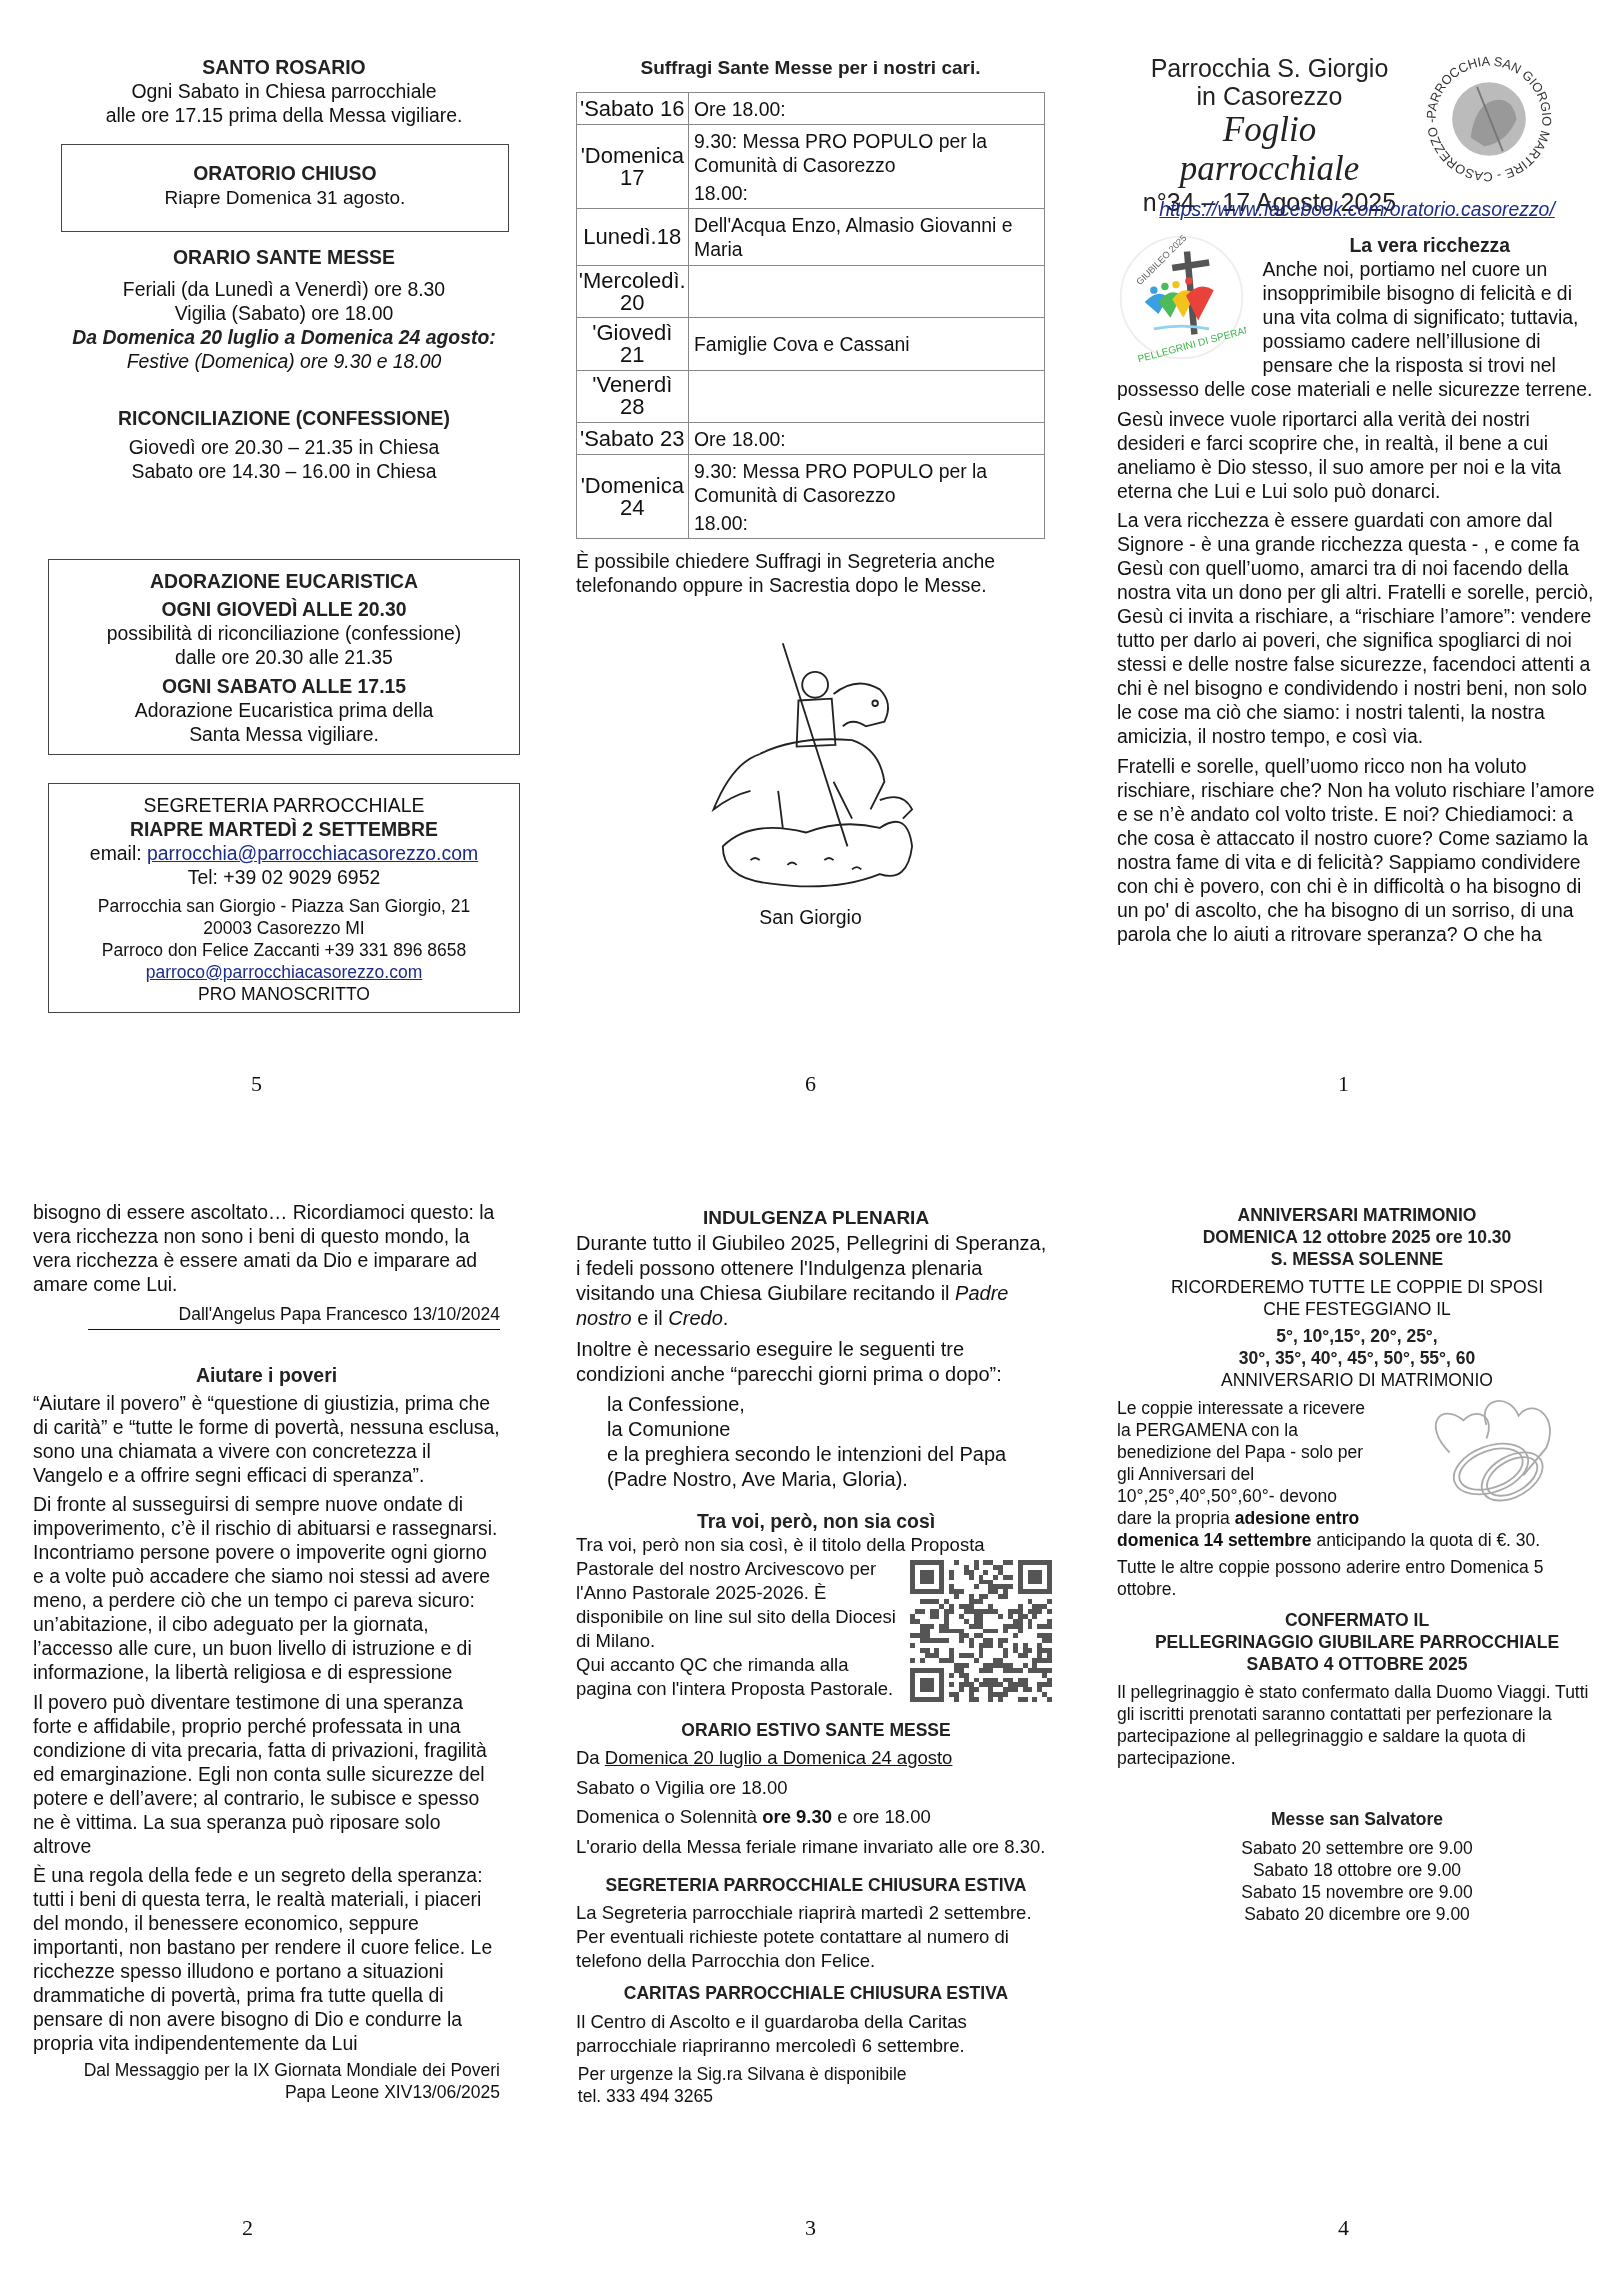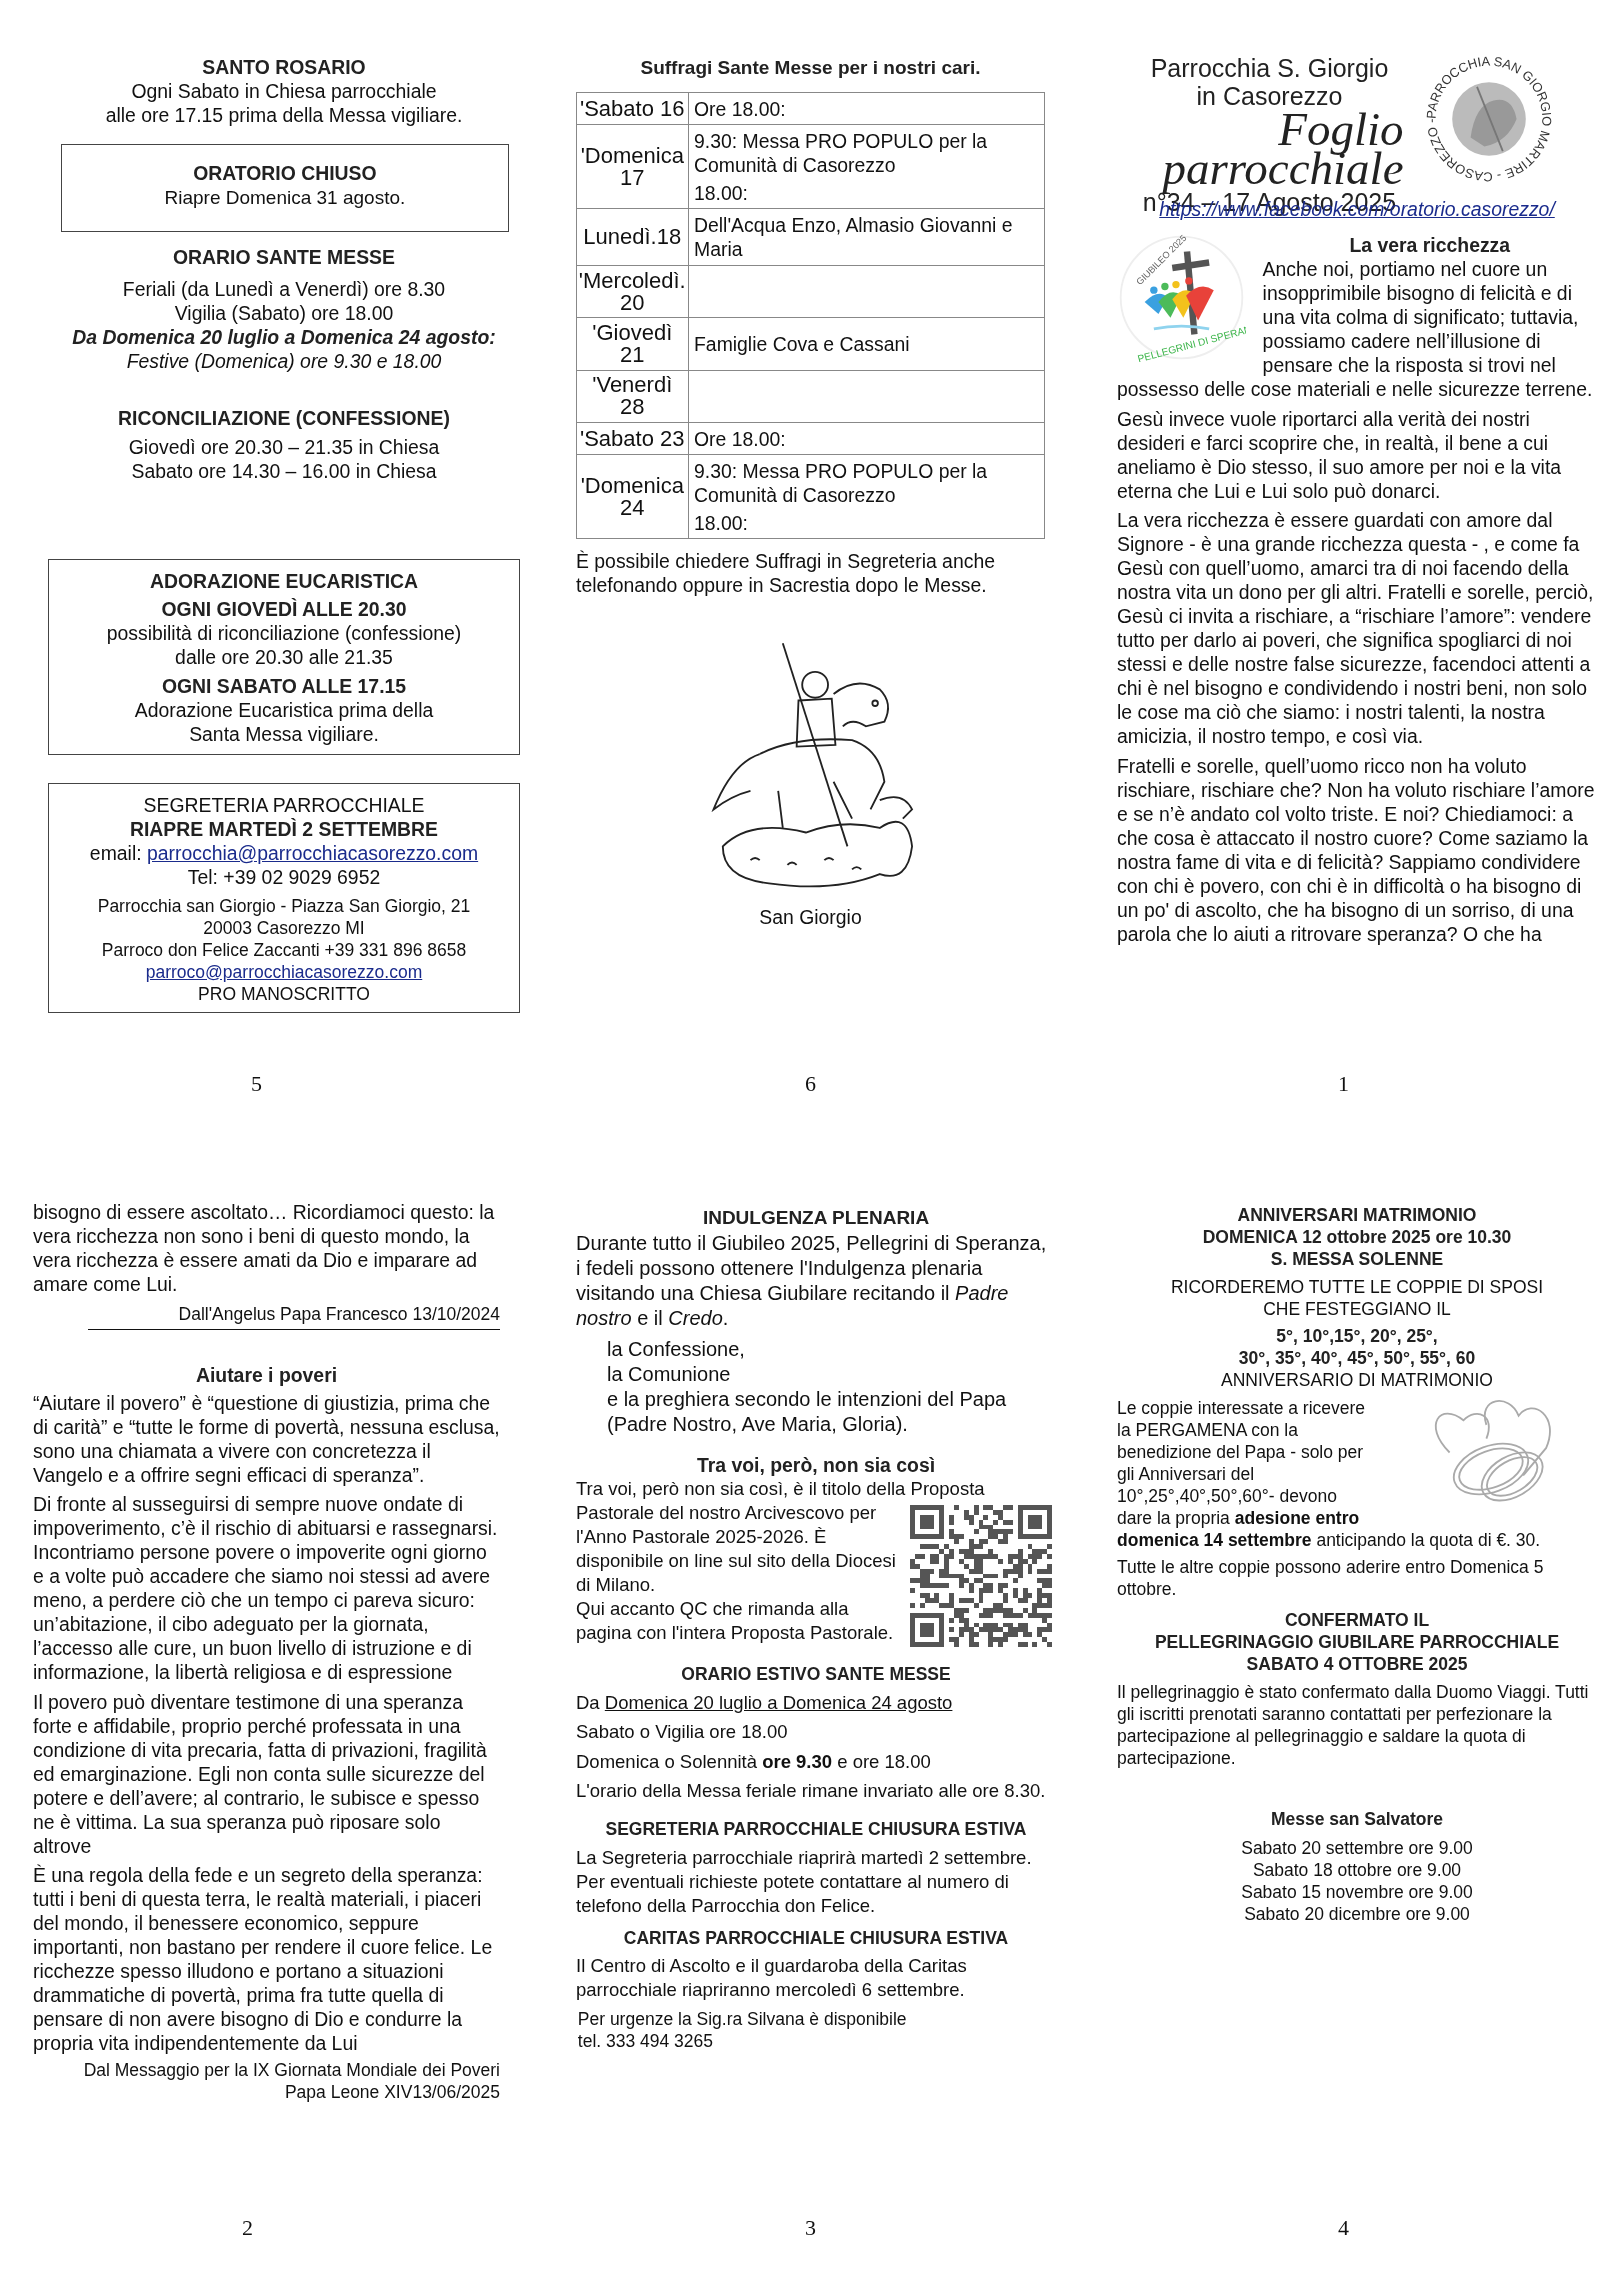--- a/index.html
+++ b/index.html
@@ -146,21 +146,21 @@
   </div>
   <p class="t c" style="margin-top:-5.5px;">San Giorgio</p>
 </div>
 <div class="pn" style="left:792px; top:1071px;">6</div>
 
 <div class="col" style="left:1117px; top:54px; width:480px;">
   <div style="position:relative; height:166px;">
     <div class="c" style="position:absolute; left:18.5px; top:0; width:268px;">
       <p style="font-size:25px; line-height:28px; color:#222;">Parrocchia S. Giorgio</p>
       <p style="font-size:25px; line-height:28px; color:#222;">in Casorezzo</p>
-      <p style="font-family:'Liberation Serif', serif; font-style:italic; font-size:47px; line-height:39px; color:#222;text-align:right;">Foglio parrocchiale</p>
+      <p style="font-family:'Liberation Serif', serif; font-style:italic; font-size:35px; line-height:39px; color:#222;">Foglio parrocchiale</p>
       <p style="font-size:25px; line-height:28px; color:#222;">n°34 – 17 Agosto 2025</p>
     </div>
     <svg style="position:absolute; left:303px; top:-3.7px;" width="138" height="138" viewBox="0 0 150 150">
       <defs>
           <path id="sealpath" d="M75,75 m-58,0 a58,58 0 1,1 116,0 a58,58 0 1,1 -116,0"></path>
         </defs>
       <circle cx="75" cy="75" r="40" fill="#bbb"></circle>
       <path d="M55 95 Q60 60 80 55 Q100 50 105 75 Q95 100 70 105 Z" fill="#999"></path>
       <line x1="62" y1="40" x2="90" y2="110" stroke="#777" stroke-width="2"></line>
       <text font-family="Liberation Sans, sans-serif" font-size="14" fill="#333"><textPath href="#sealpath" startOffset="0">PARROCCHIA SAN GIORGIO MARTIRE - CASOREZZO -</textPath></text>
@@ -202,20 +202,21 @@
   <p class="t mt6">Il povero può diventare testimone di una speranza forte e affidabile, proprio perché professata in una condizione di vita precaria, fatta di privazioni, fragilità ed emarginazione. Egli non conta sulle sicurezze del potere e dell’avere; al contrario, le subisce e spesso ne è vittima. La sua speranza può riposare solo altrove</p>
   <p class="t mt6">È una regola della fede e un segreto della speranza: tutti i beni di questa terra, le realtà materiali, i piaceri del mondo, il benessere economico, seppure importanti, non bastano per rendere il cuore felice. Le ricchezze spesso illudono e portano a situazioni drammatiche di povertà, prima fra tutte quella di pensare di non avere bisogno di Dio e condurre la propria vita indipendentemente da Lui</p>
   <p class="ts" style="text-align:right; margin-top:3.7px;">Dal Messaggio per la IX Giornata Mondiale dei Poveri</p>
   <p class="ts" style="text-align:right;">Papa Leone XIV13/06/2025</p>
 </div>
 <div class="pn" style="left:229px; top:2215px;">2</div>
 
 <div class="col" style="left:576px; top:1205px; width:480px;">
   <p class="b tl c">INDULGENZA PLENARIA</p>
   <p class="tl" style="font-size:20px; line-height:25px;"><span>Durante tutto il Giubileo 2025, Pellegrini di Speranza, i fedeli possono ottenere l'Indulgenza plenaria visitando una Chiesa Giubilare recitando il </span><span class="it">Padre nostro</span><span> e il </span><span class="it">Credo</span><span>.</span></p>
+  <p class="mt6" style="font-size:20px; line-height:25px;">Inoltre è necessario eseguire le seguenti tre condizioni anche “parecchi giorni prima o dopo”:</p>
   <div style="padding-left:31px; margin-top:5.5px; font-size:20px; line-height:25px;">
     <p>la Confessione,</p>
     <p>la Comunione</p>
     <p>e la preghiera secondo le intenzioni del Papa (Padre Nostro, Ave Maria, Gloria).</p>
   </div>
   <p class="b t c" style="margin-top:16.6px;">Tra voi, però, non sia così</p>
   <p class="t" style="font-size:18.5px;">Tra voi, però non sia così, è il titolo della Proposta</p>
   <svg class="flowimg-r" width="142" height="142" viewBox="0 0 29 29" style="margin:3.7px 3.7px 0 9.2px; shape-rendering:crispEdges;" id="qr">
       <rect x="9" y="0" width="1" height="1" fill="#555"></rect>
       <rect x="13" y="0" width="1" height="1" fill="#555"></rect>

